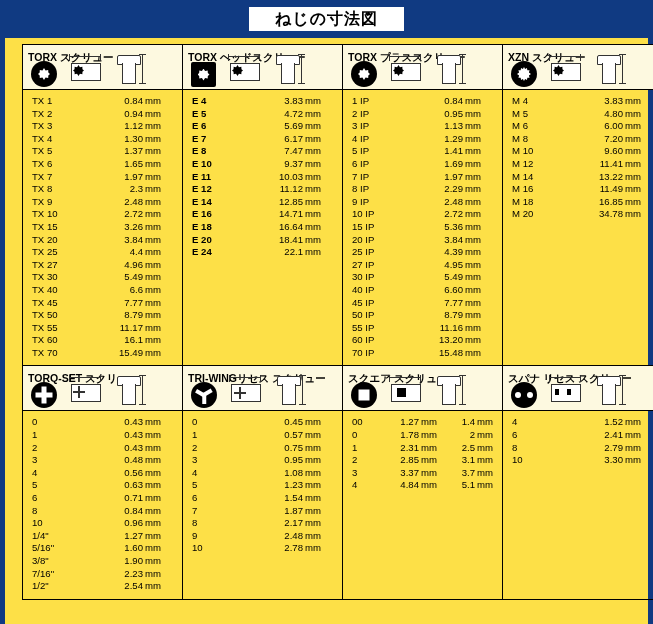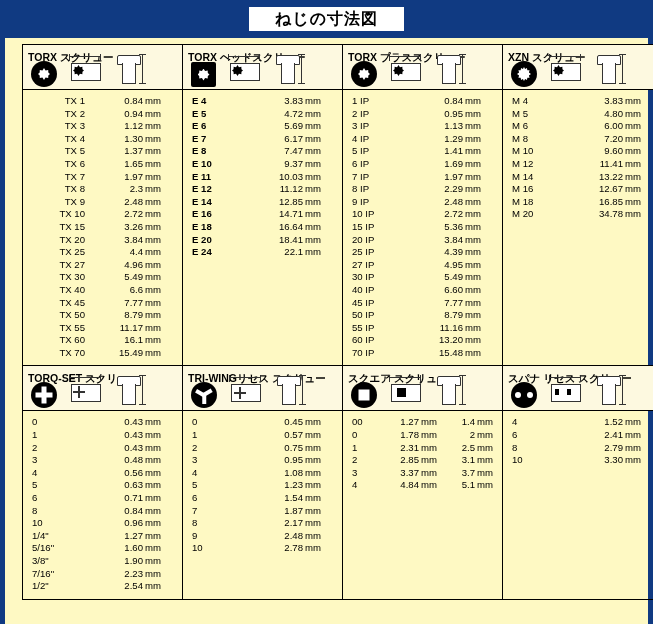--- a/index.html
+++ b/index.html
@@ -15,21 +15,21 @@
     position: relative;
     overflow: hidden;
   }
   .page {
     width: 653px;
     height: 624px;
     position: relative;
     box-sizing: border-box;
     border-left: 5px solid #103a82;
     border-right: 5px solid #103a82;
-    background: #fef9c3;
+    background: #fde047;
   }
   
   .titlebar {
     position: absolute;
     left: 0; right: 0; top: 0;
     height: 38px;
     background: #103a82;
     display: flex;
     align-items: center;
     justify-content: center;
@@ -328,21 +328,21 @@
             <div class="screwpic">
               <div class="head"></div>
                 <div class="body"></div>
               <div class="vline"></div>
                 <div class="vtick t1"></div>
                 <div class="vtick t2"></div>
             </div>
           </div>
         </div>
         <div class="list">
-          <div class="col" style="width:62px;text-align:right;">
+          <div class="col" style="width:62px;">
             <div class="r lab">TX   1</div>
             <div class="r lab">TX   2</div>
             <div class="r lab">TX   3</div>
             <div class="r lab">TX   4</div>
             <div class="r lab">TX   5</div>
             <div class="r lab">TX   6</div>
             <div class="r lab">TX   7</div>
             <div class="r lab">TX   8</div>
             <div class="r lab">TX   9</div>
             <div class="r lab">TX 10</div>
@@ -606,21 +606,21 @@
             <div class="r lab">M 20</div>
           </div>
           <div class="col" style="width:58px;">
             <div class="r val">3.83</div>
             <div class="r val">4.80</div>
             <div class="r val">6.00</div>
             <div class="r val">7.20</div>
             <div class="r val">9.60</div>
             <div class="r val">11.41</div>
             <div class="r val">13.22</div>
-            <div class="r val">12.67</div>
+            <div class="r val">11.49</div>
             <div class="r val">16.85</div>
             <div class="r val">34.78</div>
           </div>
           <div class="col unit-col" style="width:28px;padding-left:2px;">
             <div class="r sub">mm</div>
             <div class="r sub">mm</div>
             <div class="r sub">mm</div>
             <div class="r sub">mm</div>
             <div class="r sub">mm</div>
             <div class="r sub">mm</div>

